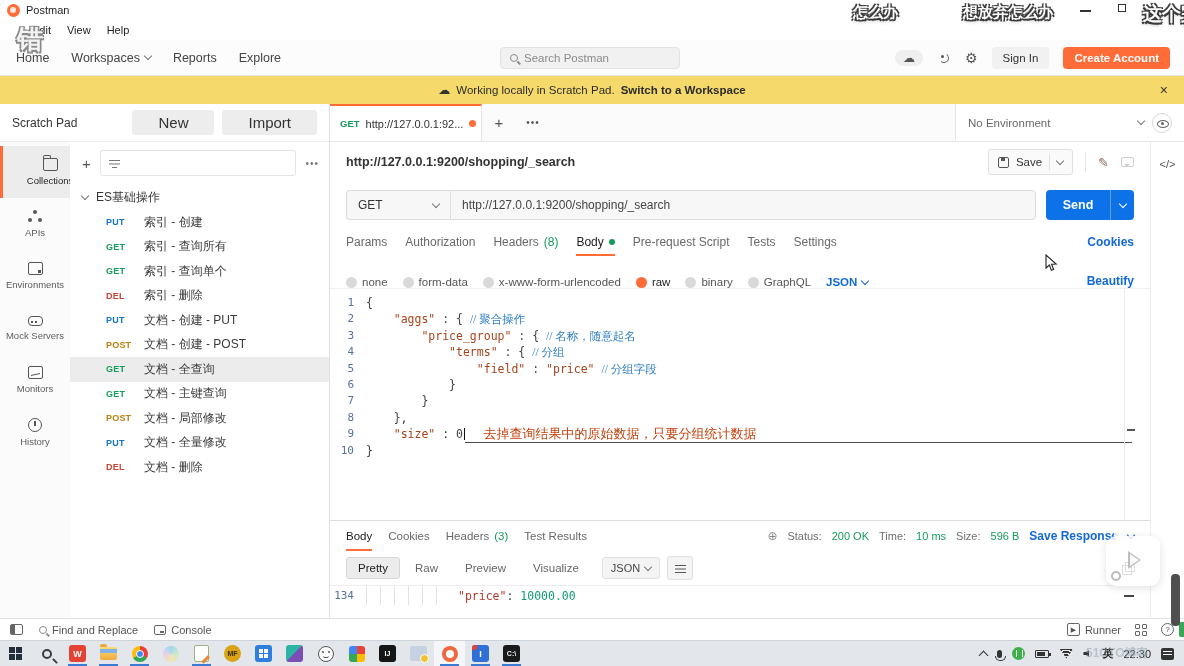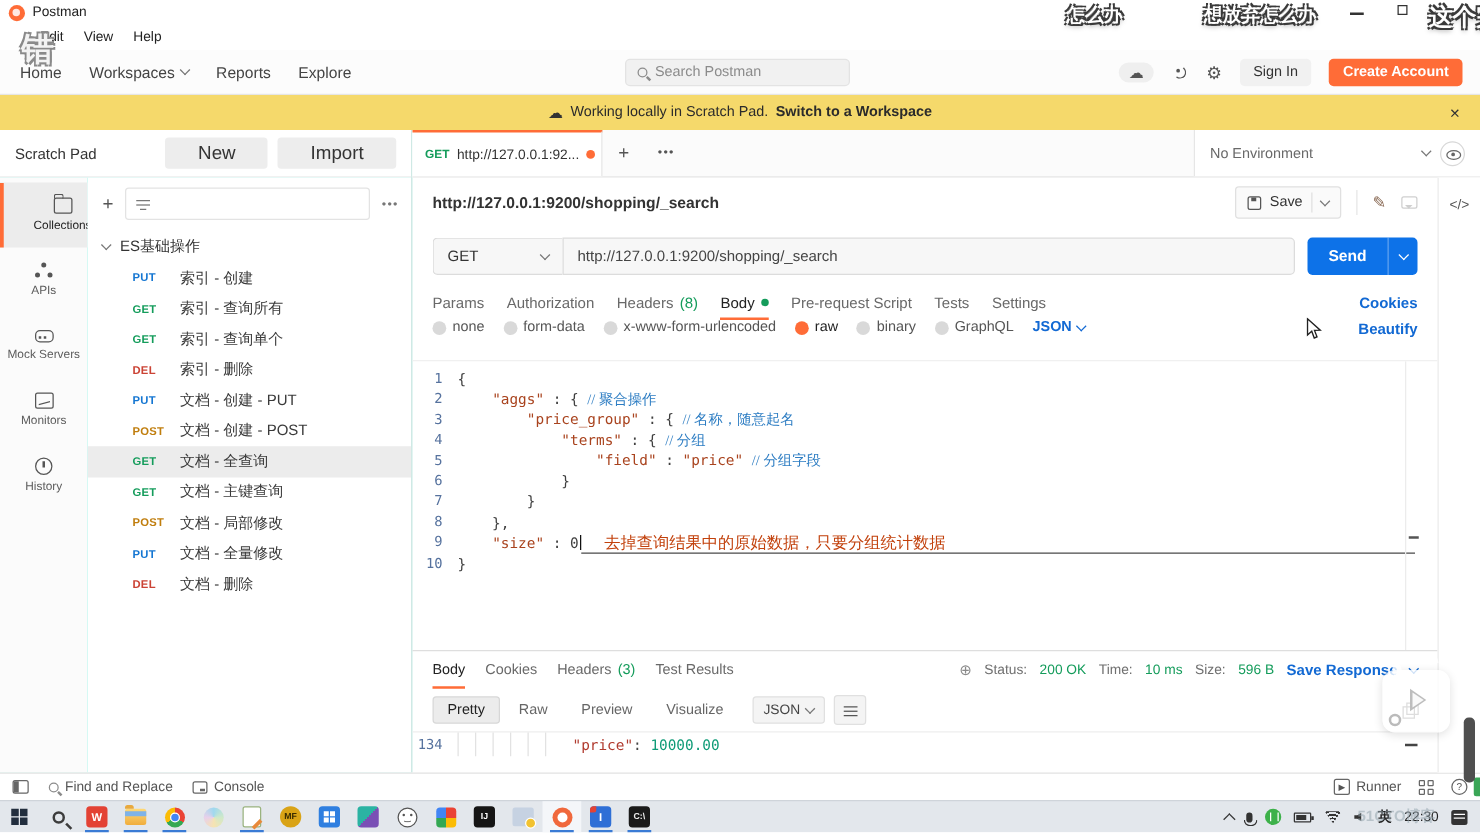--- a/index.html
+++ b/index.html
@@ -116,21 +116,21 @@
 
   .reqtabs{height:28px;display:flex;align-items:center;gap:18px;padding:0 16px;margin-right:34px;font-size:12px;color:#696969;}
   .rtab{display:flex;align-items:center;gap:5px;position:relative;height:100%;}
   .rtab .cnt{color:#149c5b;}
   .rtab.active{color:#222;}
   .rtab.active::after{content:"";position:absolute;left:0;right:0;bottom:0;height:2px;background:#ff6c37;}
   .gdot{width:6px;height:6px;border-radius:50%;background:#149c5b;}
   .link{color:#1269d3;font-weight:bold;font-size:12px;}
   .reqtabs .link{margin-left:auto;}
 
-  .bodytypes{height:32px;display:flex;align-items:flex-start;gap:15px;padding:0 16px;margin-right:34px;font-size:11.5px;color:#555;}
+  .bodytypes{height:32px;display:flex;align-items:flex-end;gap:15px;padding:0 16px;margin-right:34px;font-size:11.5px;color:#555;}
   .radio{display:flex;align-items:center;gap:5px;}
   .rdot{width:11px;height:11px;border-radius:50%;background:#d9d9d9;flex:none;}
   .radio.sel .rdot{background:#ff6c37;}
   .radio.sel{color:#222;}
   .langsel{display:flex;align-items:center;gap:5px;color:#1269d3;font-weight:bold;}
   .bodytypes .link{margin-left:auto;}
 
   .editor{flex:1;position:relative;border-top:1px solid #f0f0f0;padding-top:6px;font-family:"DejaVu Sans Mono","Liberation Mono",monospace;font-size:11.5px;overflow:hidden;margin-right:34px;}
   .ed-line{display:flex;align-items:center;height:16.4px;line-height:16.4px;}
   .ed-num{width:36px;text-align:right;padding-right:12px;color:#56729e;flex:none;font-size:11px;}
@@ -310,20 +310,24 @@
         <div class="rail" id="rail">
             <div class="rail-item active">
               <span class="ri folder"></span>
               <span>Collections</span>
             </div>
             <div class="rail-item">
               <span class="ri apis"></span>
               <span>APIs</span>
             </div>
             <div class="rail-item">
+              <span class="ri env"></span>
+              <span>Environments</span>
+            </div>
+            <div class="rail-item">
               <span class="ri mock"></span>
               <span>Mock Servers</span>
             </div>
             <div class="rail-item">
               <span class="ri mon"></span>
               <span>Monitors</span>
             </div>
             <div class="rail-item">
               <span class="ri hist"></span>
               <span>History</span>

